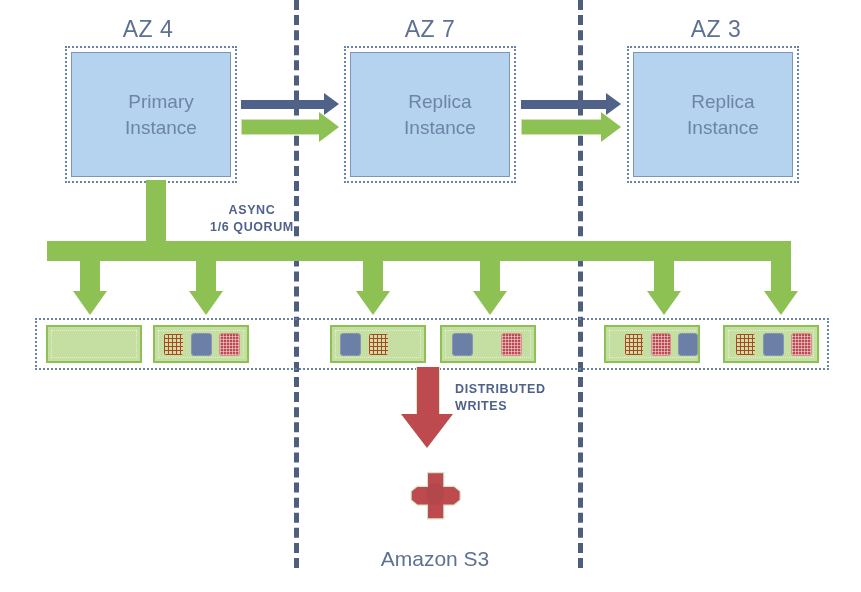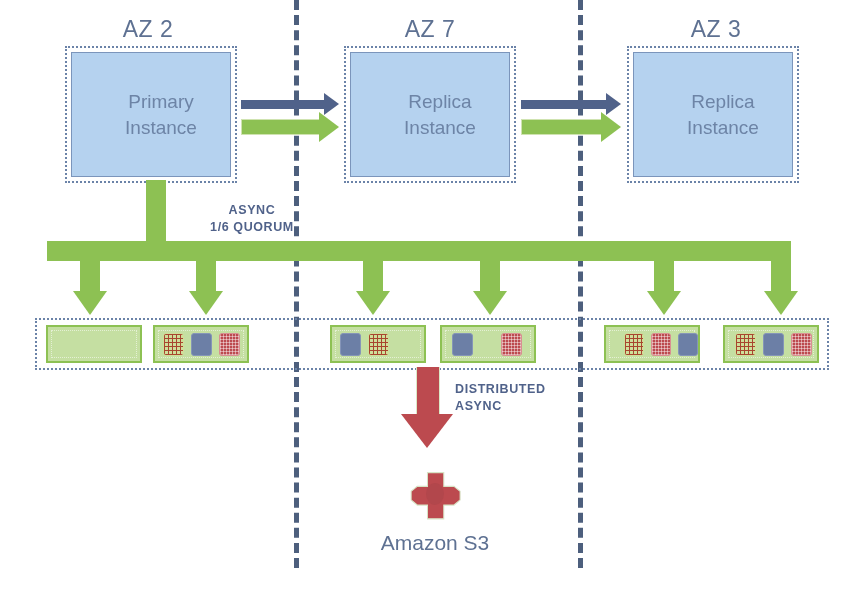--- a/index.html
+++ b/index.html
@@ -121,32 +121,32 @@
     border-left:26px solid transparent;
     border-right:26px solid transparent;
     border-top:34px solid #bc4a4f;}
 
   
   .s3{position:absolute;}
   .s3 svg{display:block;}
   .s3-label{
     position:absolute;
     font-size:21px;color:#5e7192;
-    text-align:center;white-space:nowrap;
+    text-align:center;white-space:nowrap;margin-top:16px;
   }
 </style>
 </head>
 <body>
 
 <div id="stage">
 
   <div class="az-divider" style="left:294px;"></div>
   <div class="az-divider" style="left:578px;"></div>
 
-  <div class="az-title" style="left:58px;top:16px;width:180px;">AZ 2</div>
+  <div class="az-title" style="left:58px;top:16px;width:180px;">AZ 4</div>
 
   <div class="inst-wrap" style="left:65px;top:46px;width:172px;height:137px;">
     <div class="inst-box">
       <span>
         <span>Primary</span><br>
         <span>Instance</span>
       </span>
     </div>
   </div>
 
@@ -235,21 +235,21 @@
     <div class="inner"></div>
     <div class="chip chip-yellow"></div>
     <div class="chip chip-blue"></div>
     <div class="chip chip-red"></div>
   </div>
 
   <div class="red-stem" style="left:416px;top:367px;width:22px;height:50px;"></div>
   <div class="red-head" style="left:401px;top:414px;"></div>
 
   <div class="lbl" style="left:455px;top:381px;width:140px;text-align:left;">DISTRIBUTED
-ASYNC</div>
+WRITES</div>
 
   <div class="s3" style="left:404px;top:464px;">
     <svg width="62" height="60" viewBox="0 0 62 60" aria-hidden="true">
       <path d="M23 2 h16 v11 h10 l6 4 v7 l-6 4 h-10 v11 h-16 v-11 h-10 l-6 -4 v-7 l6 -4 h10 z" transform="translate(0,6) scale(1.02,1.25)" fill="#bc4a4f" stroke="#d7e4c6" stroke-width="1"></path>
       <ellipse cx="31" cy="30" rx="9" ry="11" fill="#b2474c"></ellipse>
     </svg>
   </div>
 
   <div class="s3-label" style="left:355px;top:531px;width:160px;">Amazon S3</div>
 

